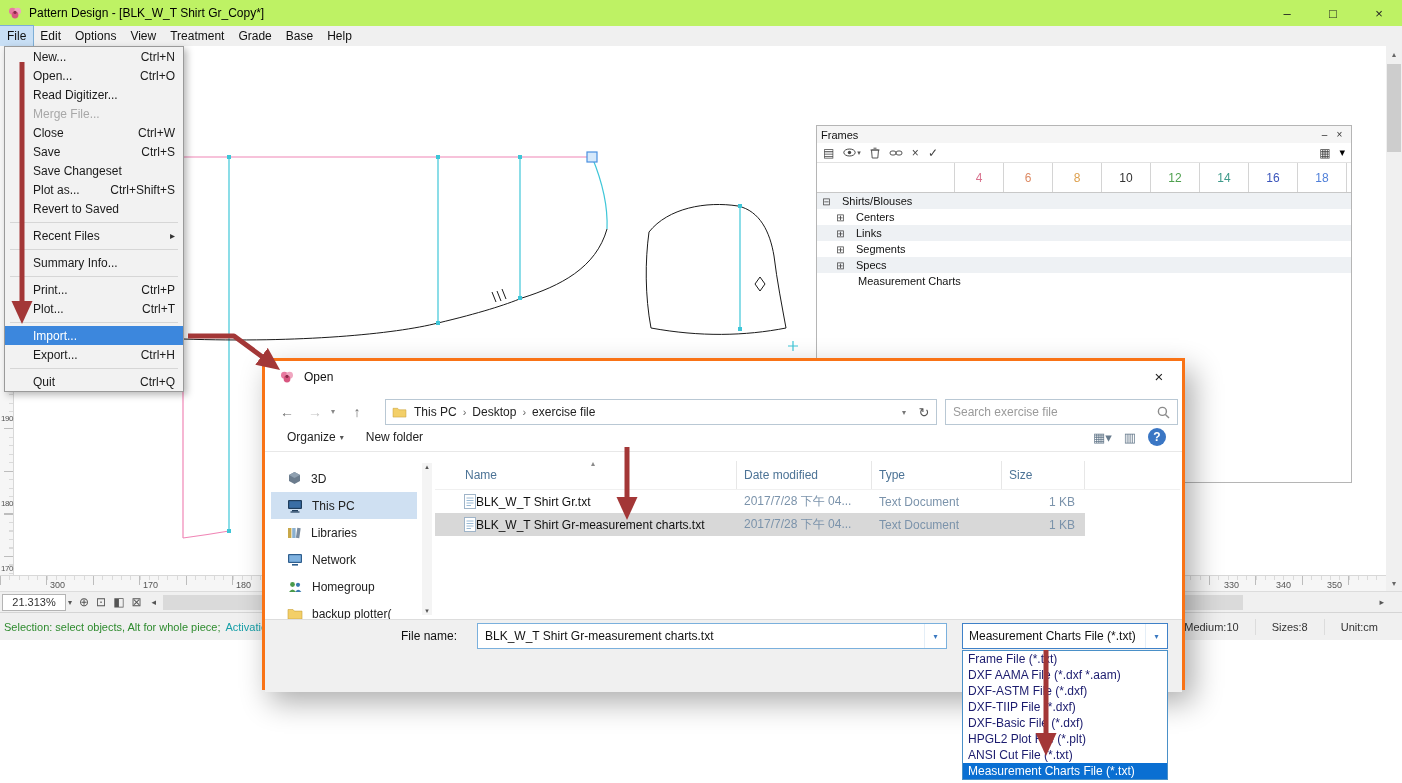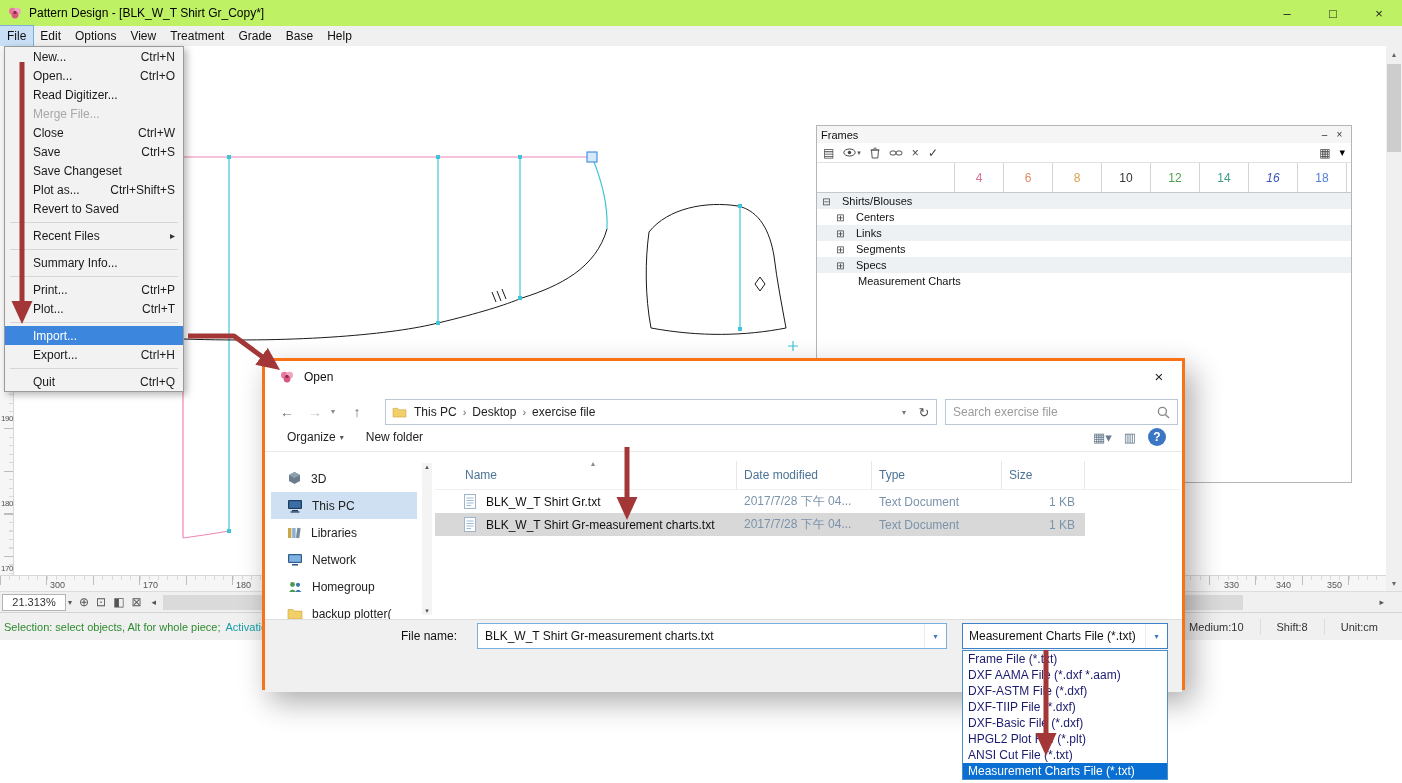--- a/index.html
+++ b/index.html
@@ -111,21 +111,21 @@
 .sscroll .d{position:absolute;bottom:0;left:0;width:10px}
 .flist{position:absolute;left:170px;top:0;right:2px;height:100%}
 .fl-head{position:relative;height:29px;display:flex;color:#4c7396;border-bottom:1px solid #f0f0f0}
 .fh{display:flex;align-items:center;border-right:1px solid #e7e7e7;padding-left:7px}
 .fh.name{width:302px;padding-left:30px}
 .fh.date{width:135px}.fh.type{width:130px}.fh.size{width:83px}
 .sortc{position:absolute;left:156px;top:-2px;font-size:8px;color:#8a8a8a}
 .fl-row{height:23px;display:flex;align-items:center;width:650px}
 .fl-row.sel{background:#d8d8d8}
 .fc{display:flex;align-items:center}
-.fc.name{width:302px;padding-left:29px;gap:10px;color:#111}
+.fc.name{width:302px;padding-left:29px;gap:0;color:#111}
 .fc.date{width:135px;padding-left:7px;color:#7b93ab}
 .fc.type{width:130px;padding-left:7px;color:#7b93ab}
 .fc.size{width:83px;justify-content:flex-end;padding-right:10px;color:#7b93ab}
 .dlg-footer{position:absolute;left:0;top:258px;width:100%;height:73px;background:#f0f0f0;border-top:1px solid #ddd}
 .fn-label{position:absolute;left:130px;top:268px;width:62px;text-align:right;color:#111}
 .fn-combo{position:absolute;left:212px;top:262px;width:470px;height:26px;background:#fff;border:1px solid #7ab0dd;display:flex;align-items:center}
 .fn-combo input{flex:1;border:none;outline:none;font-size:12px;padding:0 7px;color:#111;font-family:"Liberation Sans",sans-serif}
 .combo-arrow{width:22px;height:100%;display:flex;align-items:center;justify-content:center;font-size:8px;color:#3a78c0;border-left:1px solid #e4eef7}
 .ft-combo{position:absolute;left:697px;top:262px;width:206px;height:26px;background:#fff;border:1px solid #3f81c8;display:flex;align-items:center}
 .ft-combo .val{flex:1;padding:0 6px;color:#111;white-space:nowrap;overflow:hidden}
@@ -240,21 +240,21 @@
       </div>
     <span class="hright">▸</span>
     <span class="hcorner"></span>
   </div>
 
   <div class="statusbar">
     <span class="st-sel">Selection: select objects, Alt for whole piece;</span>
     <span class="st-act">Activation:</span>
     <div class="st-right">
       <span class="st-cell">Medium:10</span>
-      <span class="st-cell">Shift:8</span>
+      <span class="st-cell">Sizes:8</span>
       <span class="st-cell">Unit:cm</span>
     </div>
   </div>
 
   <div class="frames">
     <div class="fr-title">
       <span class="lbl">Frames</span>
       <span class="fr-btn">–</span>
       <span class="fr-btn">×</span>
     </div>
@@ -287,21 +287,21 @@
       </span>
     </div>
     <div class="fr-sizes">
       <div class="fsz-blank"></div>
       <div class="fsz" style="color: rgb(217, 114, 142);">4</div>
       <div class="fsz" style="color: rgb(221, 138, 100);">6</div>
       <div class="fsz" style="color: rgb(221, 160, 78);">8</div>
       <div class="fsz" style="color: rgb(51, 51, 51); text-align: center;">10</div>
       <div class="fsz" style="color: rgb(78, 160, 78);">12</div>
       <div class="fsz" style="color: rgb(62, 154, 138);">14</div>
-      <div class="fsz" style="color: rgb(59, 85, 187); font-style: italic;">16</div>
+      <div class="fsz" style="color: rgb(59, 85, 187);">16</div>
       <div class="fsz" style="color: rgb(79, 127, 217);">18</div>
     </div>
     <div>
       <div class="trow odd lvl0">
         <span class="texp">⊟</span>
         <span class="tlbl">Shirts/Blouses</span>
       </div>
       <div class="trow lvl1">
         <span class="texp">⊞</span>
         <span class="tlbl">Centers</span>

